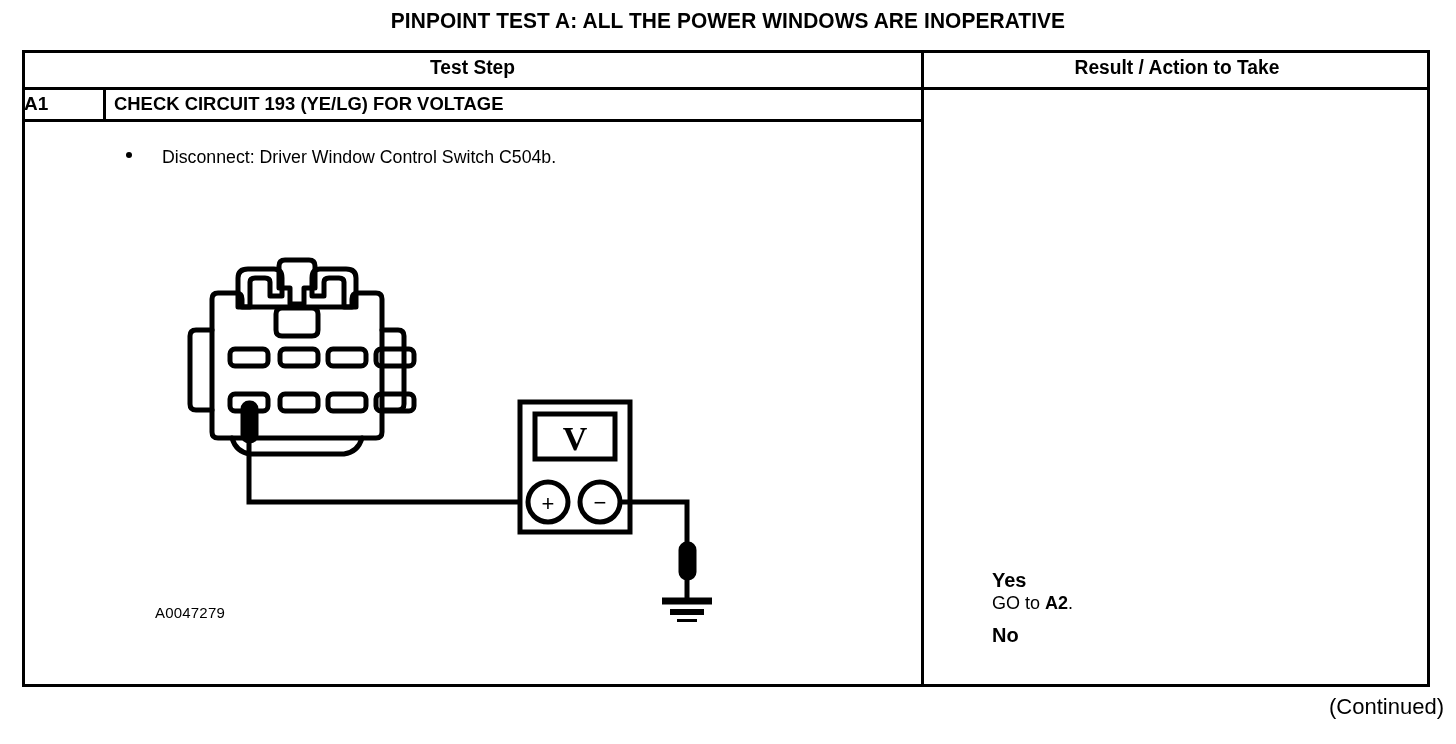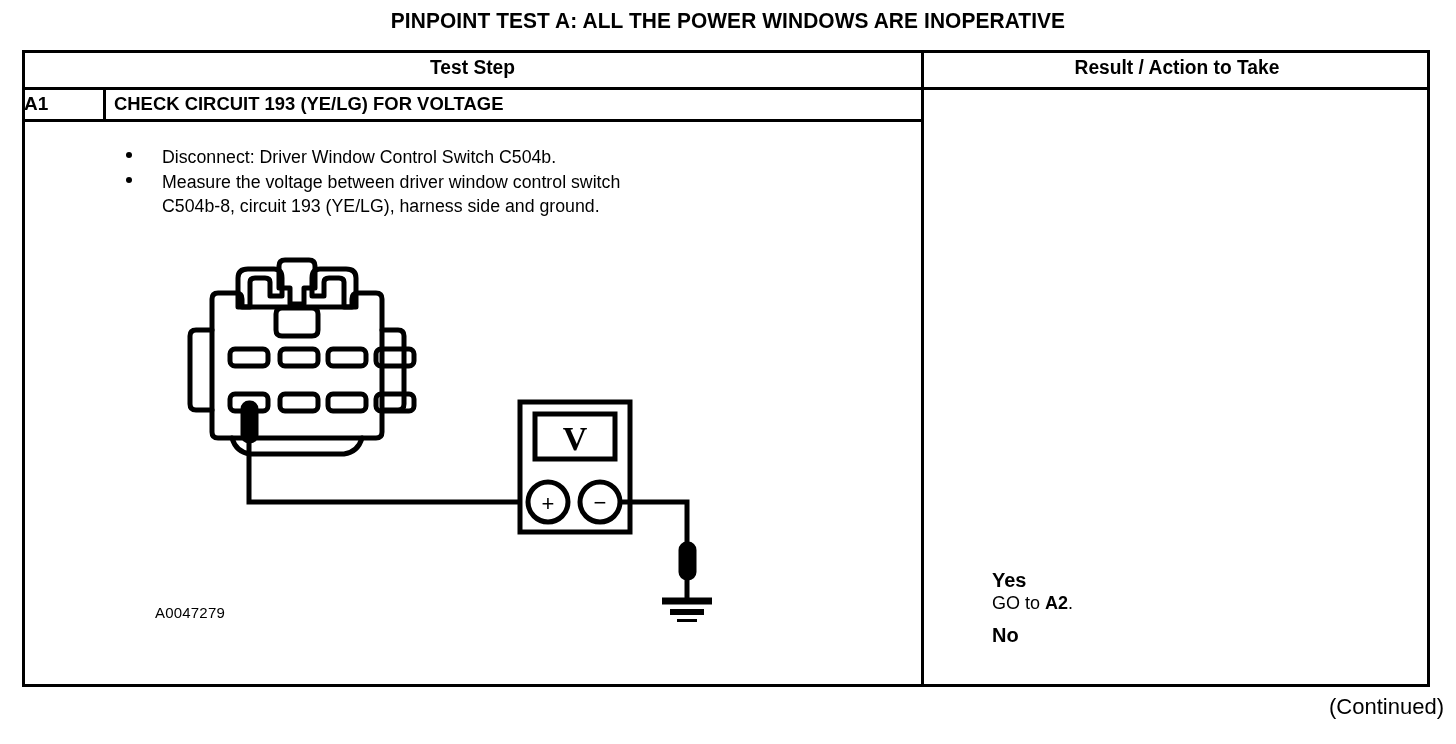--- a/index.html
+++ b/index.html
@@ -120,25 +120,20 @@
   <div class="a1-rule"></div>
   <div class="a1-divider"></div>
   <div class="a1-id">A1</div>
   <div class="a1-title">CHECK CIRCUIT 193 (YE/LG) FOR VOLTAGE</div>
 
   <div class="bullets">
     <div class="bullet-row">
       <span class="dot"></span>
       <span class="txt">Disconnect: Driver Window Control Switch C504b.</span>
     </div>
-    <div class="bullet-row">
-      <span class="dot"></span>
-      <span class="txt">Measure the voltage between driver window control switch</span>
-      <span class="txt2">C504b-8, circuit 193 (YE/LG), harness side and ground.</span>
-    </div>
   </div>
 
   <div class="figure">
     <svg width="620" height="370" viewBox="0 0 620 370">
       <g fill="none" stroke="#000" stroke-width="5" stroke-linejoin="round" stroke-linecap="round">
 
         <path d="M62 55 L62 47 Q62 41 68 41 L86 41 Q92 41 92 47 L92 55
                  L202 55 L202 47 Q202 41 208 41 L226 41 Q232 41 232 47 L232 55
                  L232 180
                  Q232 186 226 186 L68 186 Q62 186 62 180 Z"></path>

